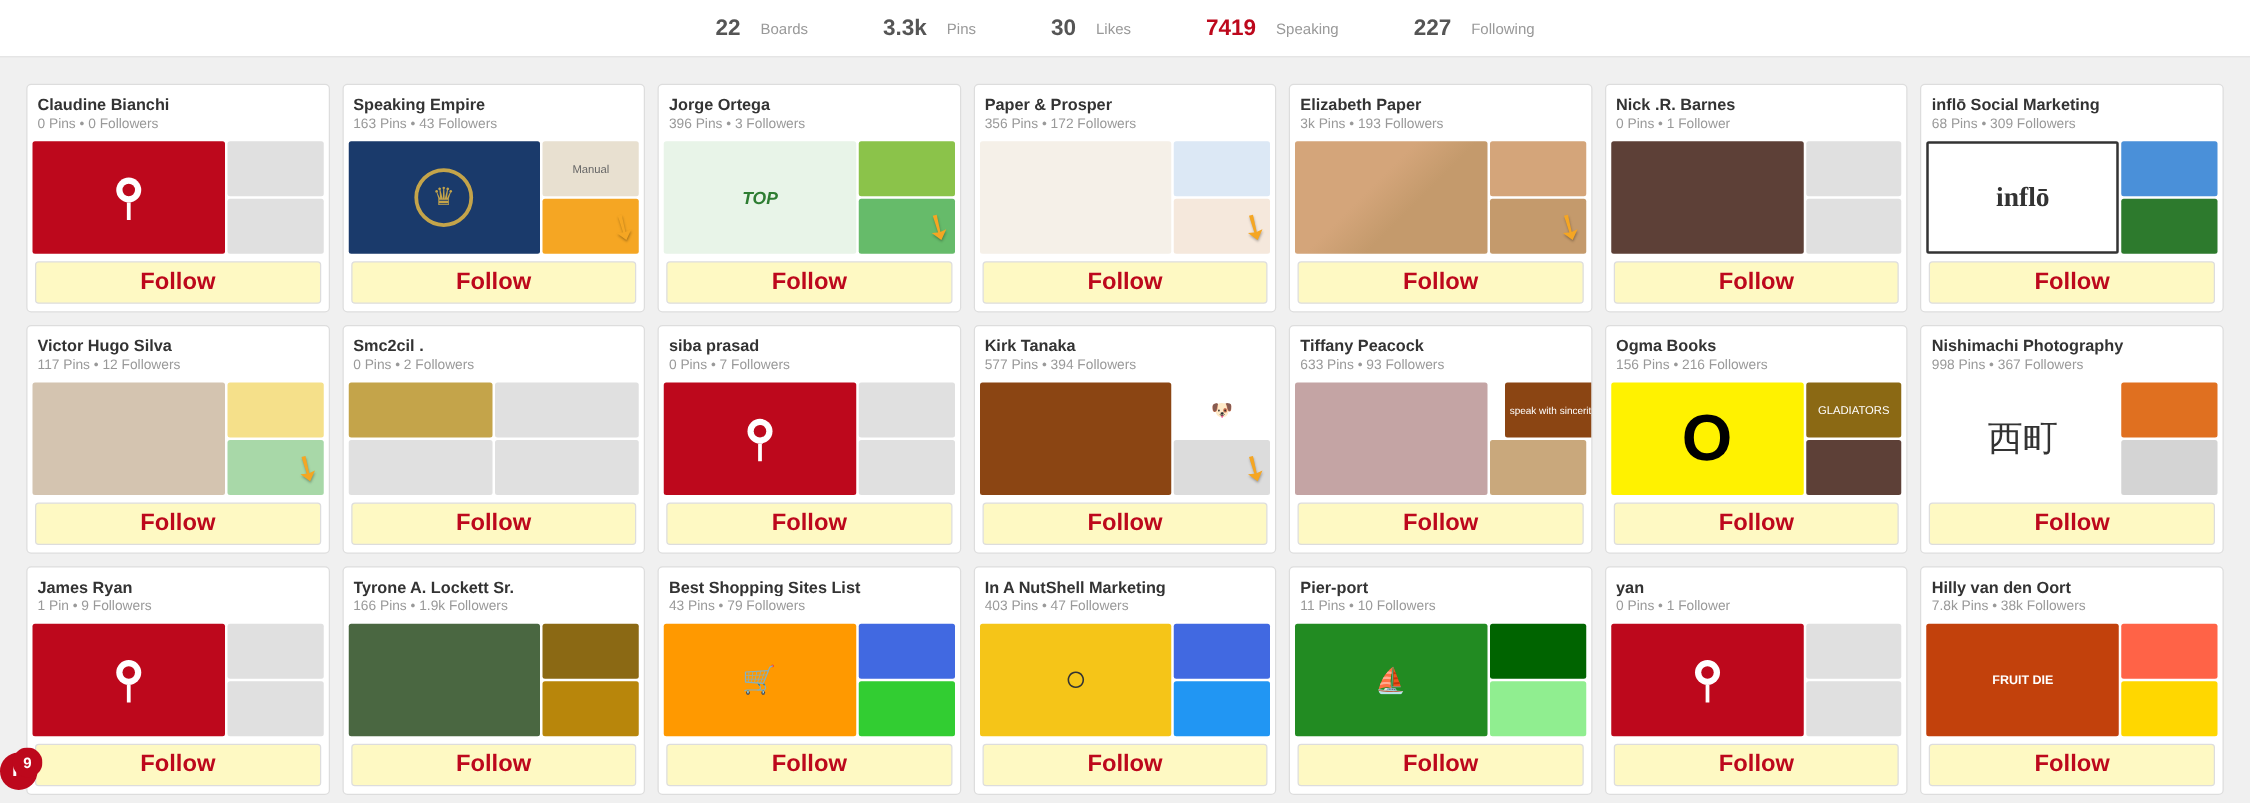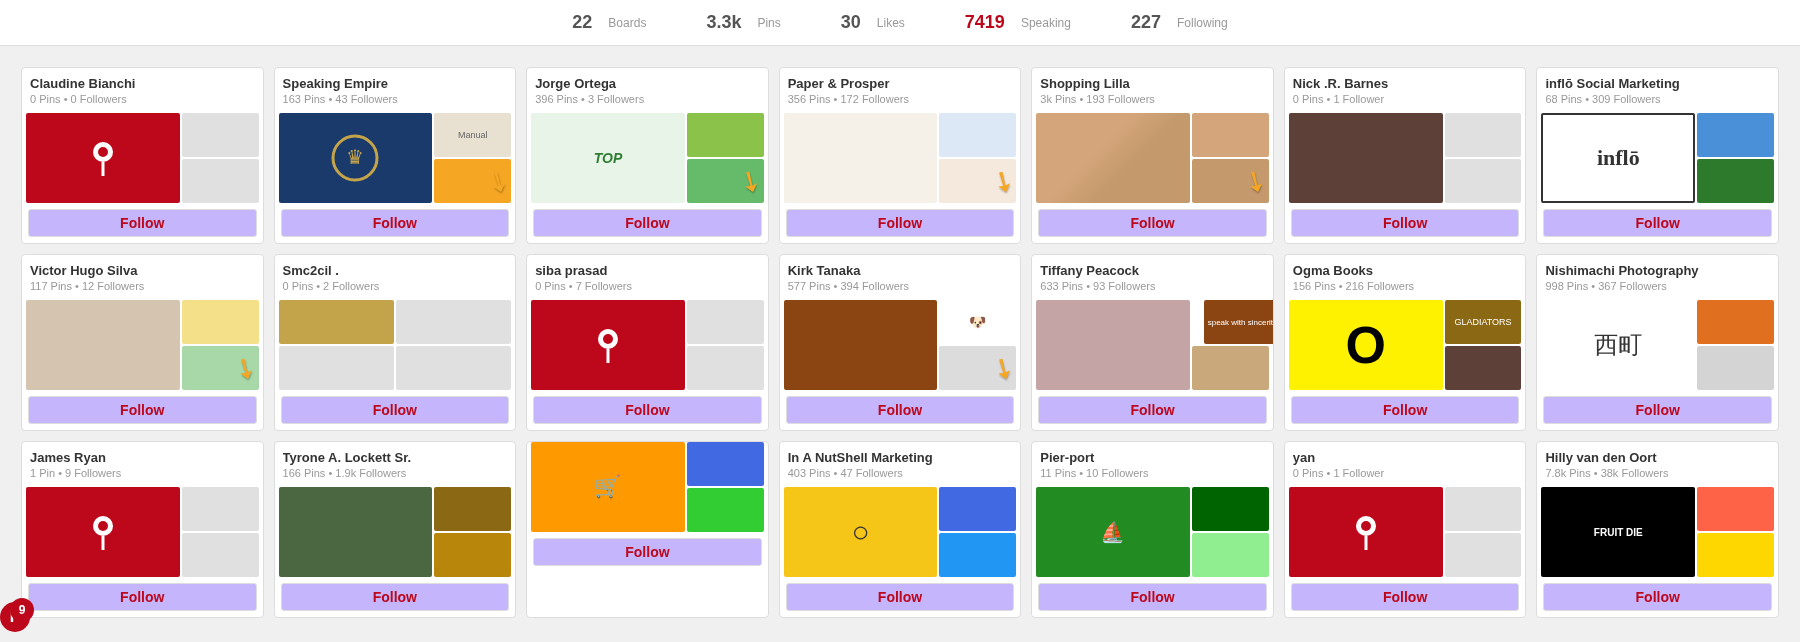--- a/index.html
+++ b/index.html
@@ -99,24 +99,24 @@
       text-shadow: 1px 1px 2px rgba(0,0,0,0.3);
     }
 
     .card-follow {
       padding: 6px;
     }
 
     .follow-btn {
       width: 100%;
       padding: 5px 0;
-      background: #c4b5fd;
+      background: #fef9c3;
       border: 1px solid #ddd;
       color: #bd081c;
-      font-size: 14px;
+      font-size: 19px;
       font-weight: bold;
       border-radius: 3px;
       cursor: pointer;
     }
 
     .four-grid-imgs {
       display: grid;
       grid-template-columns: 1fr 1fr;
       grid-template-rows: 1fr 1fr;
       gap: 2px;
@@ -280,21 +280,21 @@
           <div class="img-placeholder" style="background:#f5e8dc;border-radius:2px;"></div>
         </div>
         <div class="arrow-overlay">➘</div>
       </div>
       <div class="card-follow">
         <button class="follow-btn">Follow</button>
       </div>
     </div>
     <div class="follower-card">
       <div class="card-header">
-        <div class="card-name">Shopping Lilla</div>
+        <div class="card-name">Elizabeth Paper</div>
         <div class="card-meta">3k Pins • 193 Followers</div>
       </div>
       <div class="three-col-imgs">
         <div class="main-img person-img-1" style="border-radius:2px;"></div>
         <div class="sub-grid">
           <div class="img-placeholder" style="background:#d4a57a;border-radius:2px;"></div>
           <div class="img-placeholder" style="background:#c49a6c;border-radius:2px;"></div>
         </div>
         <div class="arrow-overlay">➘</div>
       </div>
@@ -447,21 +447,21 @@
         <button class="follow-btn">Follow</button>
       </div>
     </div>
     <div class="follower-card">
       <div class="card-header">
         <div class="card-name">Nishimachi Photography</div>
         <div class="card-meta">998 Pins • 367 Followers</div>
       </div>
       <div class="three-col-imgs">
         <div class="main-img" style="background:#fff;border-radius:2px;display:flex;align-items:center;justify-content:center;">
-          <div style="font-size:24px;color:#333;">西町</div>
+          <div style="font-size:28px;color:#333;">西町</div>
         </div>
         <div class="sub-grid">
           <div class="img-placeholder" style="background:#e07020;border-radius:2px;"></div>
           <div class="img-placeholder" style="background:#d4d4d4;border-radius:2px;"></div>
         </div>
 
       </div>
       <div class="card-follow">
         <button class="follow-btn">Follow</button>
       </div>
@@ -500,20 +500,24 @@
           <div class="img-placeholder" style="background:#8b6914;border-radius:2px;"></div>
           <div class="img-placeholder" style="background:#b8860b;border-radius:2px;"></div>
         </div>
 
       </div>
       <div class="card-follow">
         <button class="follow-btn">Follow</button>
       </div>
     </div>
     <div class="follower-card">
+      <div class="card-header">
+        <div class="card-name">Best Shopping Sites List</div>
+        <div class="card-meta">43 Pins • 79 Followers</div>
+      </div>
       <div class="three-col-imgs">
         <div class="main-img" style="background:#ff9900;border-radius:2px;display:flex;align-items:center;justify-content:center;font-size:22px;">🛒</div>
         <div class="sub-grid">
           <div class="img-placeholder" style="background:#4169e1;border-radius:2px;"></div>
           <div class="img-placeholder" style="background:#32cd32;border-radius:2px;"></div>
         </div>
 
       </div>
       <div class="card-follow">
         <button class="follow-btn">Follow</button>
@@ -575,21 +579,21 @@
       <div class="card-follow">
         <button class="follow-btn">Follow</button>
       </div>
     </div>
     <div class="follower-card">
       <div class="card-header">
         <div class="card-name">Hilly van den Oort</div>
         <div class="card-meta">7.8k Pins • 38k Followers</div>
       </div>
       <div class="three-col-imgs">
-        <div class="main-img" style="background:#000000;border-radius:2px;display:flex;align-items:center;justify-content:center;font-size:10px;color:white;font-weight:bold;padding:4px;text-align:center;">FRUIT DIE</div>
+        <div class="main-img" style="background:#c2410c;border-radius:2px;display:flex;align-items:center;justify-content:center;font-size:10px;color:white;font-weight:bold;padding:4px;text-align:center;">FRUIT DIE</div>
         <div class="sub-grid">
           <div class="img-placeholder" style="background:#ff6347;border-radius:2px;"></div>
           <div class="img-placeholder" style="background:#ffd700;border-radius:2px;"></div>
         </div>
 
       </div>
       <div class="card-follow">
         <button class="follow-btn">Follow</button>
       </div>
     </div>

